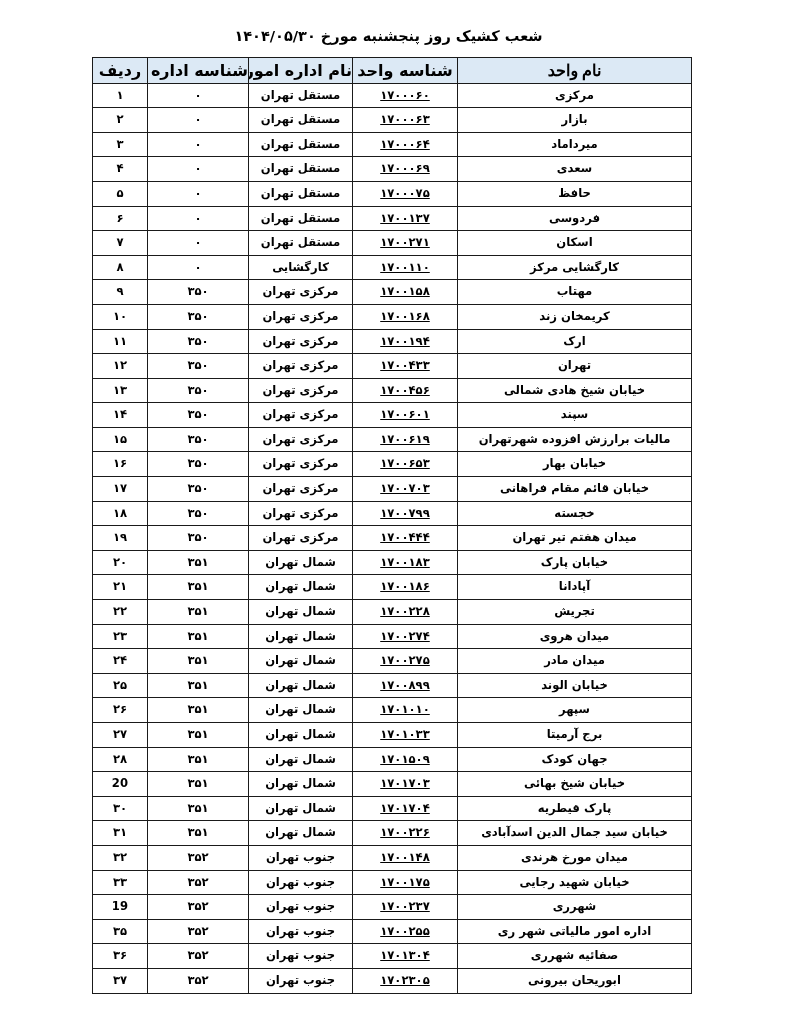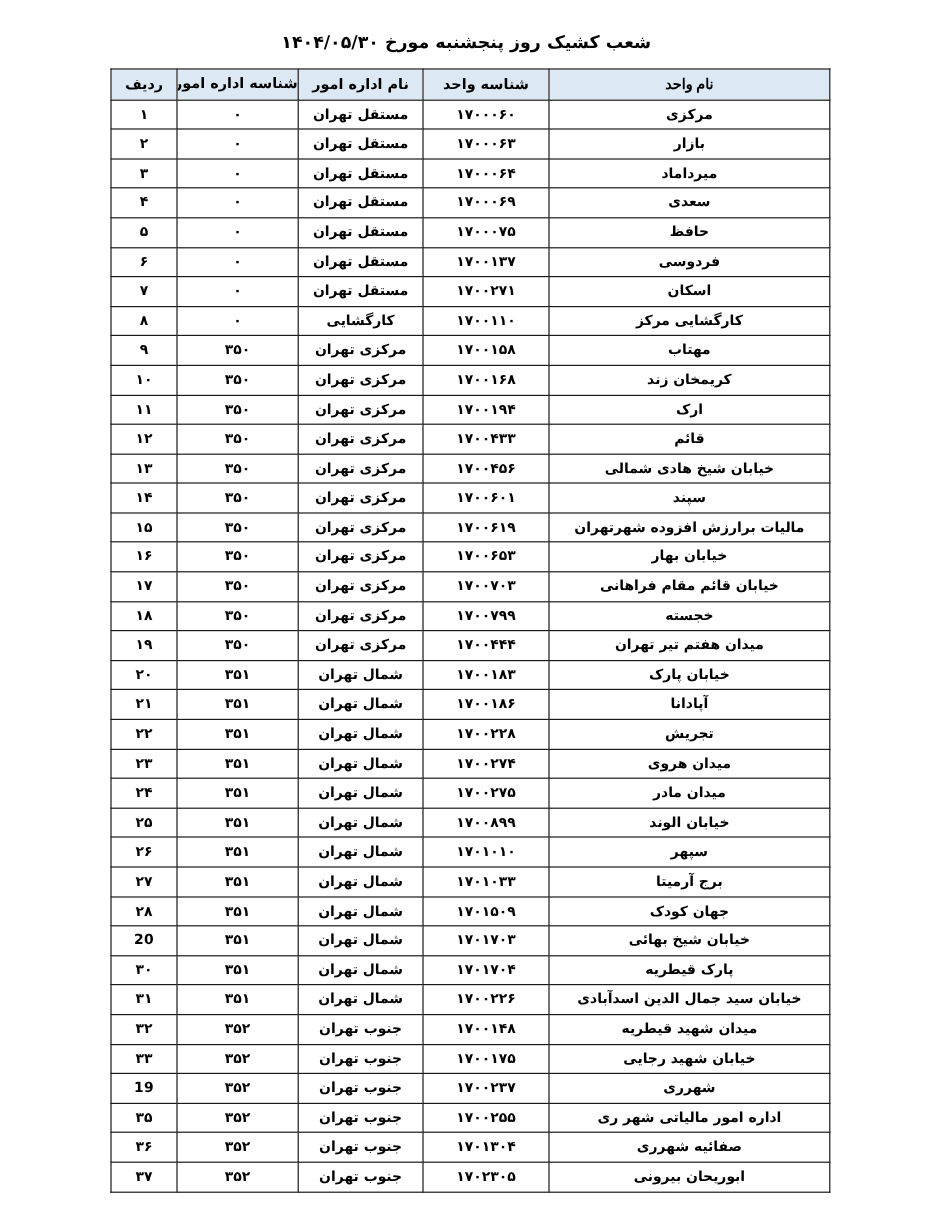--- a/index.html
+++ b/index.html
@@ -57,32 +57,32 @@
     padding: 0;
     height: 23.6px;
     line-height: 23.6px;
     white-space: nowrap;
     overflow: hidden;
     direction: rtl;
     unicode-bidi: isolate;
   }
   table.sheet thead th {
     background: #dce9f5;
-    font-size: 12px;
+    font-size: 16px;
     height: 25px;
     line-height: 25px;
     border-top: 1.6px solid #1a1a1a;
     border-bottom: 1.6px solid #1a1a1a;
   }
   table.sheet tbody td {
     font-size: 11.6px;
     background: #ffffff;
   }
   td.c-name   { width: 233px; margin-top: 44px; }
-  td.c-uid    { width: 104px; font-size: 11.4px; letter-spacing: 0.3px; }
+  td.c-uid    { width: 104px; font-size: 11.4px; letter-spacing: 0.3px; text-decoration: underline; }
   td.c-office { width: 103px; }
   td.c-oid    { width: 100px; letter-spacing: 0.3px; }
   td.c-row    { width: 54px; letter-spacing: 0.3px; }
   th.c-name   { width: 233px; font-family: Liberation Serif, serif; }
   th.c-uid    { width: 104px; }
   th.c-office { width: 103px; }
   th.c-oid    { width: 100px; }
   th.c-row    { width: 54px; }
 </style>
 </head>
@@ -175,21 +175,21 @@
             <td class="c-row">۱۰</td>
           </tr>
           <tr>
             <td class="c-name">ارک</td>
             <td class="c-uid">۱۷۰۰۱۹۴</td>
             <td class="c-office">مرکزی تهران</td>
             <td class="c-oid">۳۵۰</td>
             <td class="c-row">۱۱</td>
           </tr>
           <tr>
-            <td class="c-name">قائم</td>
+            <td class="c-name">تهران</td>
             <td class="c-uid">۱۷۰۰۴۳۳</td>
             <td class="c-office">مرکزی تهران</td>
             <td class="c-oid">۳۵۰</td>
             <td class="c-row">۱۲</td>
           </tr>
           <tr>
             <td class="c-name">خیابان شیخ هادی شمالی</td>
             <td class="c-uid">۱۷۰۰۴۵۶</td>
             <td class="c-office">مرکزی تهران</td>
             <td class="c-oid">۳۵۰</td>
@@ -315,21 +315,21 @@
             <td class="c-row">۳۰</td>
           </tr>
           <tr>
             <td class="c-name">خیابان سید جمال الدین اسدآبادی</td>
             <td class="c-uid">۱۷۰۰۲۲۶</td>
             <td class="c-office">شمال تهران</td>
             <td class="c-oid">۳۵۱</td>
             <td class="c-row">۳۱</td>
           </tr>
           <tr>
-            <td class="c-name">میدان شهید قیطریه</td>
+            <td class="c-name">میدان مورخ هرندی</td>
             <td class="c-uid">۱۷۰۰۱۴۸</td>
             <td class="c-office">جنوب تهران</td>
             <td class="c-oid">۳۵۲</td>
             <td class="c-row">۳۲</td>
           </tr>
           <tr>
             <td class="c-name">خیابان شهید رجایی</td>
             <td class="c-uid">۱۷۰۰۱۷۵</td>
             <td class="c-office">جنوب تهران</td>
             <td class="c-oid">۳۵۲</td>

